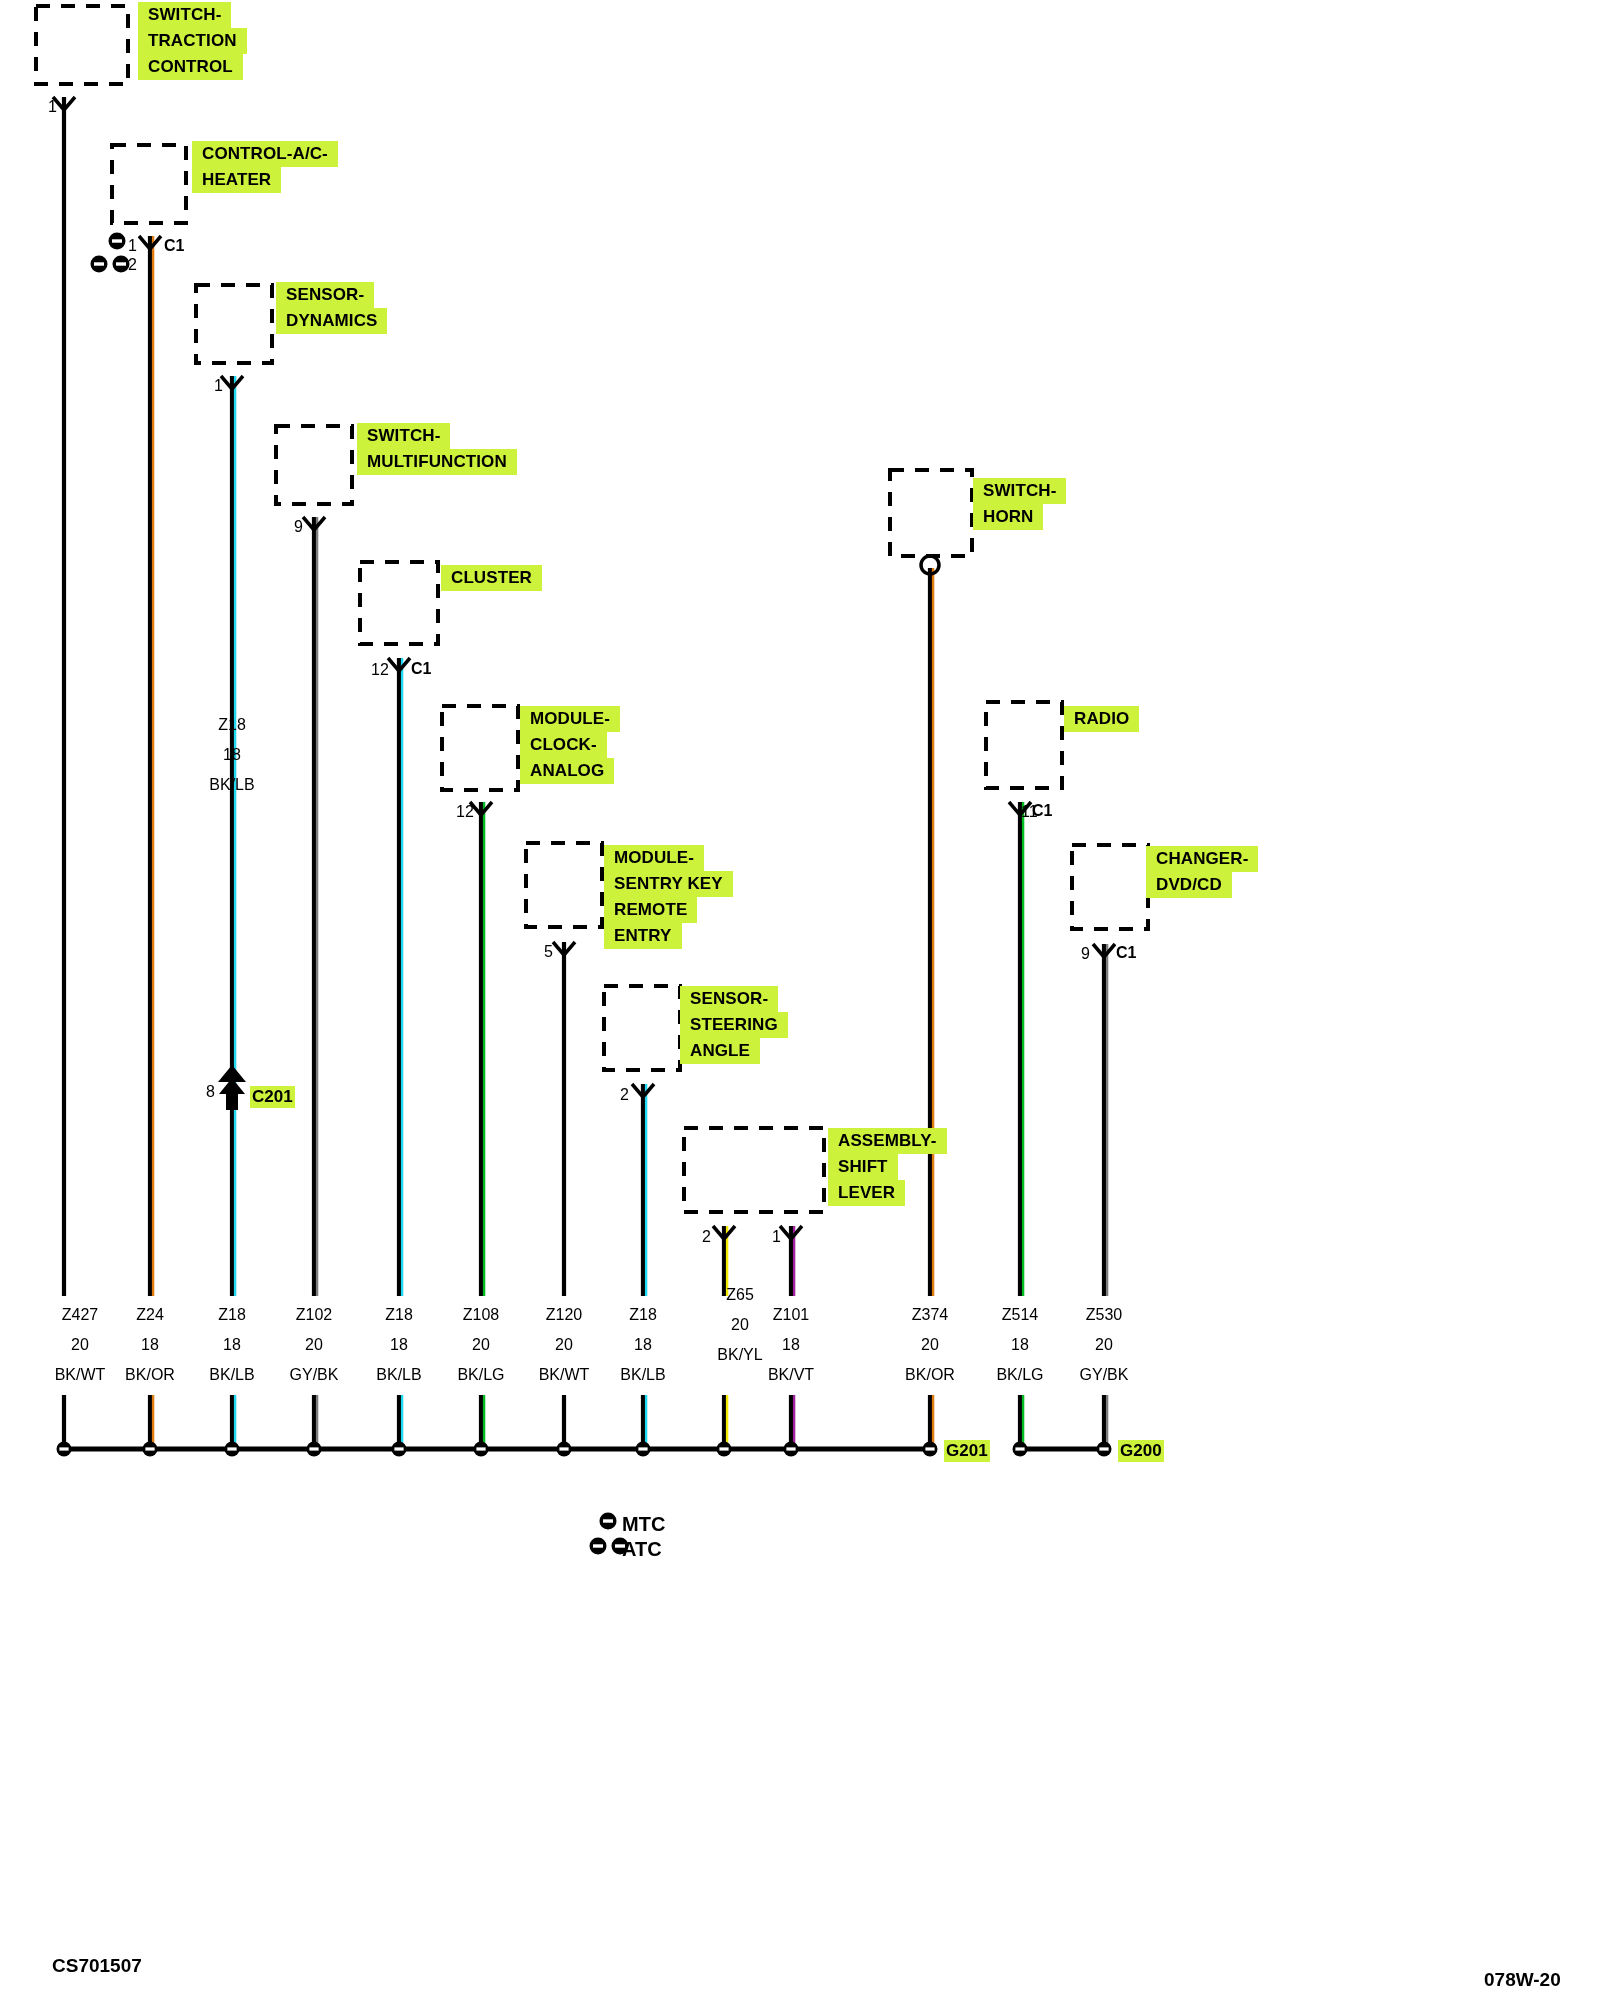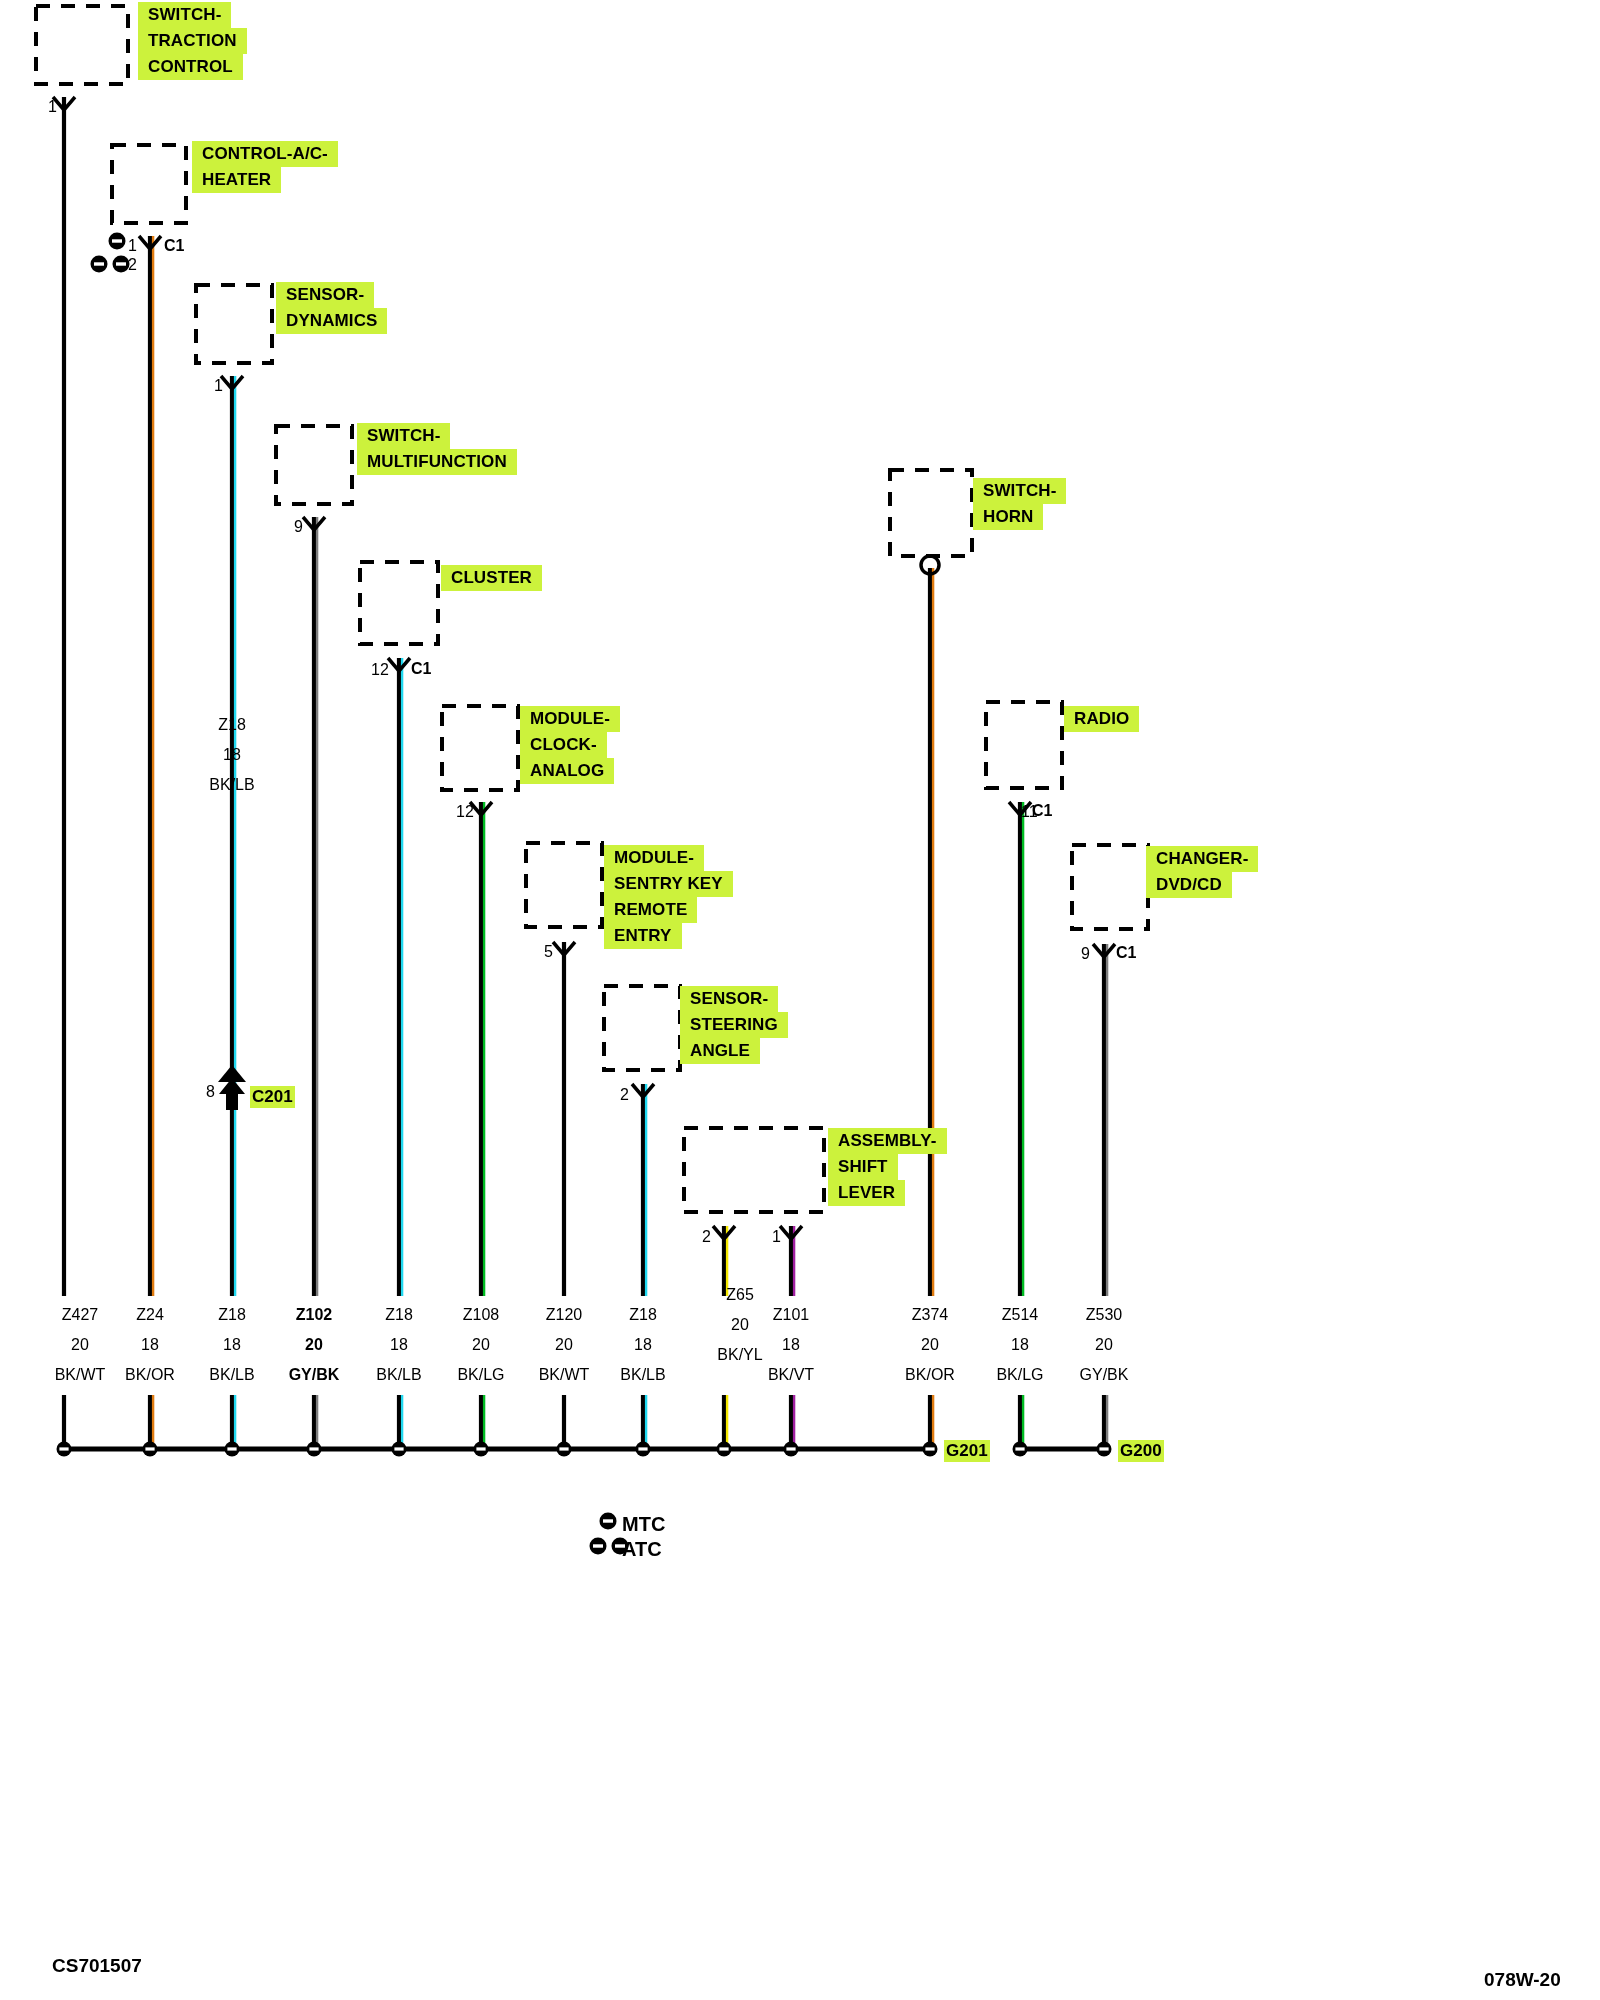--- a/index.html
+++ b/index.html
@@ -282,21 +282,21 @@
   <div class="wirelbl" style="left:150px;top:1300px;">
     <div>Z24</div>
     <div>18</div>
     <div>BK/OR</div>
   </div>
   <div class="wirelbl" style="left:232px;top:1300px;">
     <div>Z18</div>
     <div>18</div>
     <div>BK/LB</div>
   </div>
-  <div class="wirelbl" style="left:314px;top:1300px;font-weight:bold;">
+  <div class="wirelbl" style="left:314px;top:1300px;">
     <div>Z102</div>
     <div>20</div>
     <div>GY/BK</div>
   </div>
   <div class="wirelbl" style="left:399px;top:1300px;">
     <div>Z18</div>
     <div>18</div>
     <div>BK/LB</div>
   </div>
   <div class="wirelbl" style="left:481px;top:1300px;">

